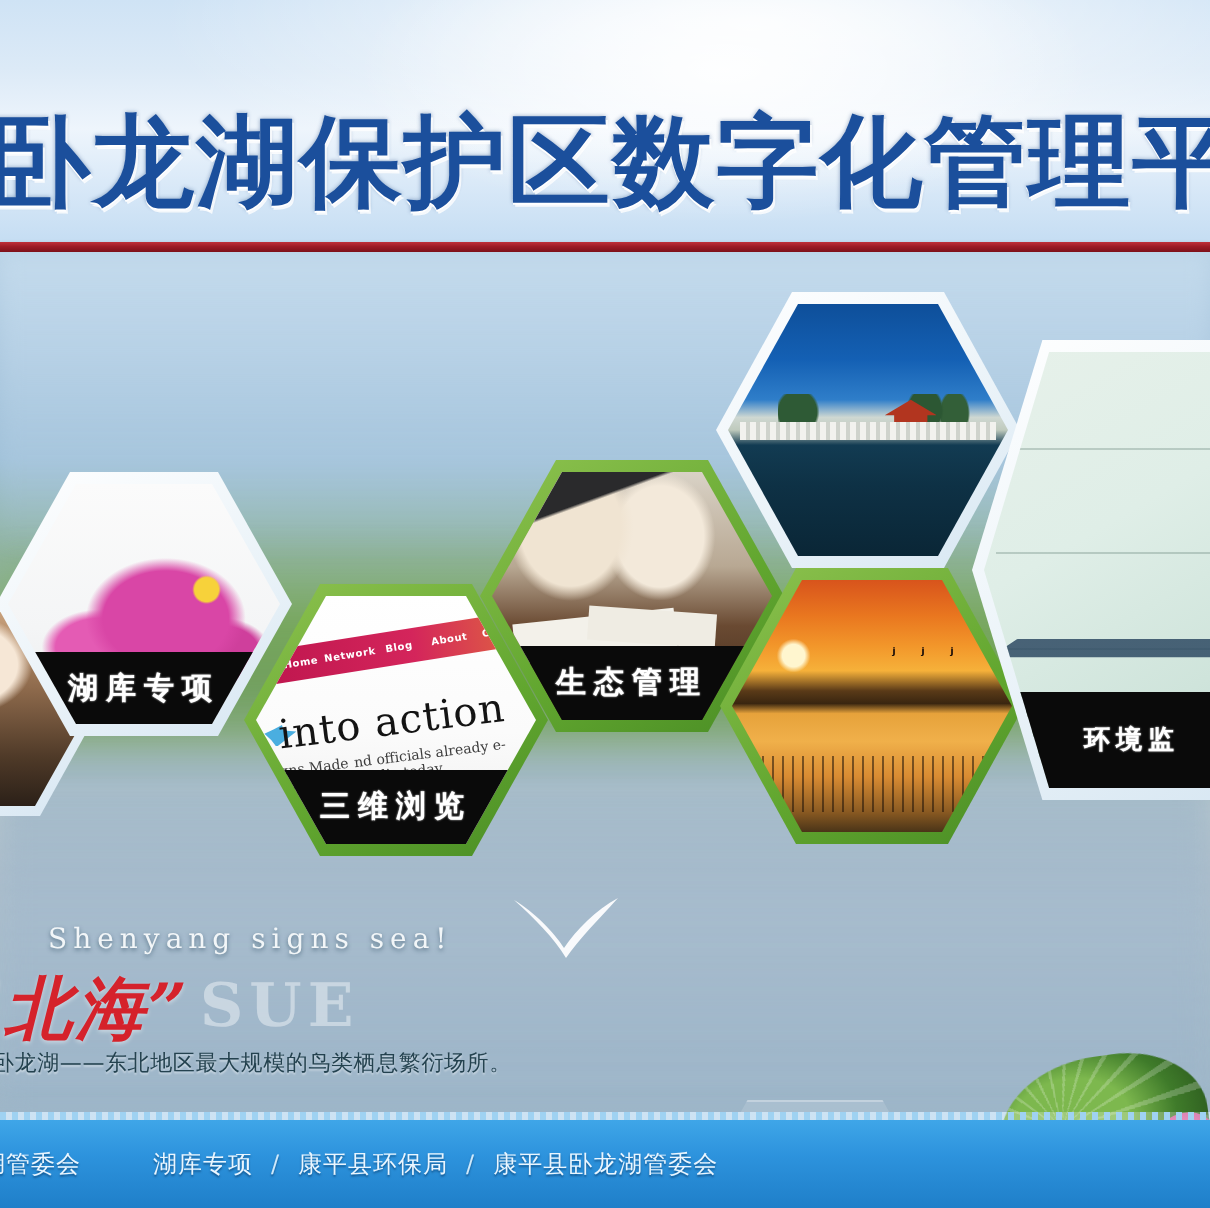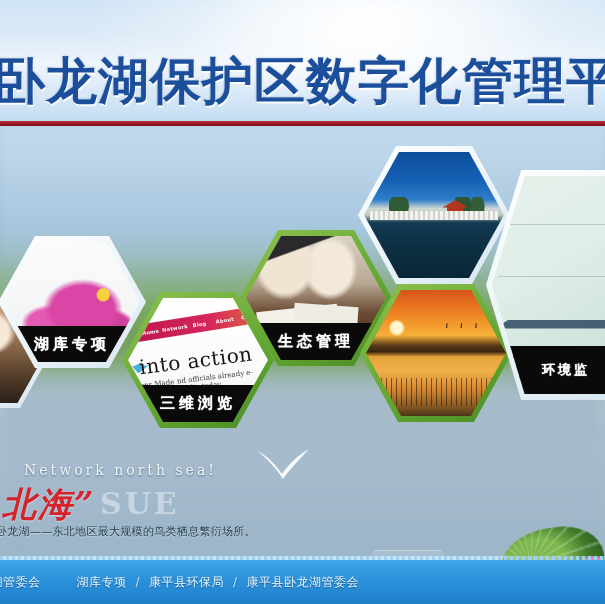--- a/index.html
+++ b/index.html
@@ -336,21 +336,21 @@
       <svg width="56" height="34" viewBox="0 0 56 34">
         <path d="M2 4 C12 10 22 20 27 28 C33 19 43 9 54 3 C44 14 34 24 28 33 C22 23 12 13 2 4 Z" fill="#ffffff" opacity="0.93"></path>
       </svg>
     </div>
 
     <div class="ghost-hex"></div>
   </div>
 
   <div class="caption">
     <div class="caption-ghost">SUE</div>
-    <div class="caption-en">Network north sea!</div>
+    <div class="caption-en">Shenyang signs sea!</div>
     <div class="caption-cn-big">月北海”</div>
     <div class="caption-cn-small">卧龙湖——东北地区最大规模的鸟类栖息繁衍场所。</div>
   </div>
 
   <div class="hex-frame ring-white" style="left:-70px; top:300px; width:120px; height:108px;">
     <div class="hex-inner" style="inset:5px;">
       <div class="ph-person"></div>
     </div>
   </div>
 

